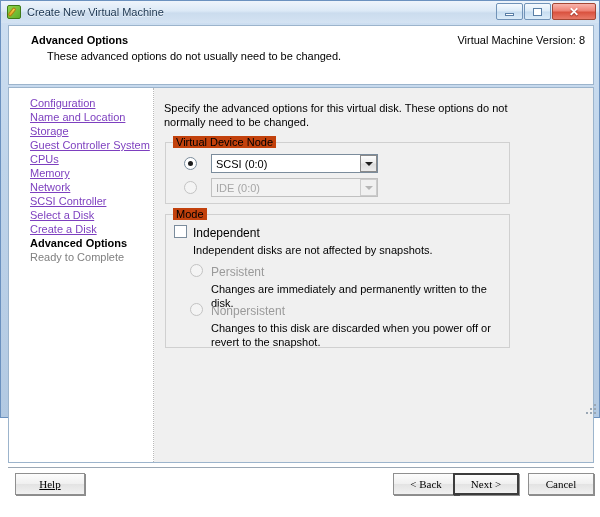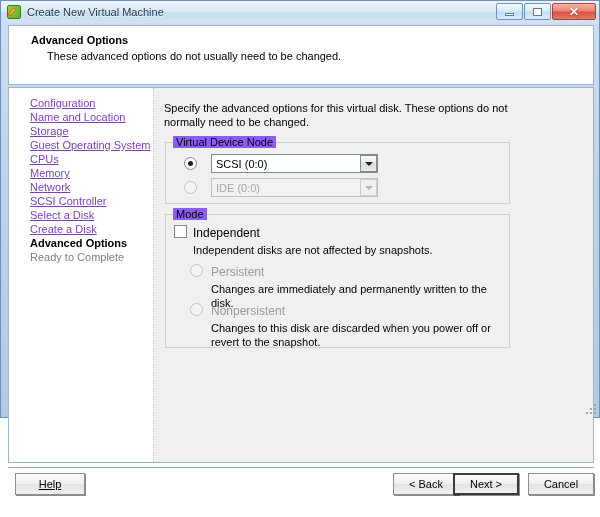--- a/index.html
+++ b/index.html
@@ -155,21 +155,21 @@
   
   .groupbox {
     position: absolute;
     border: 1px solid #d0d0d0;
     background: #f0f0f0;
     box-sizing: border-box;
   }
   .group-legend {
     position: absolute;
     top: -7px; left: 7px;
-    background: #8b5cf6;
+    background: #c2410c;
     padding: 0 3px;
     font-size: 11px; color: #000;
   }
   #gb-device { left: 11px; top: 54px; width: 345px; height: 62px; }
   #gb-mode   { left: 11px; top: 126px; width: 345px; height: 134px; }
 
   
   .radio {
     position: absolute;
     width: 13px; height: 13px;
@@ -247,21 +247,21 @@
     border-top: 1px solid #9aa7b4;
   }
   .btn {
     position: absolute;
     height: 22px;
     background: linear-gradient(to bottom,#fcfcfc 0%, #f0f0f0 48%, #e3e3e3 52%, #f1f1f1 100%);
     border: 1px solid #8f8f8f;
     box-sizing: border-box;
     font-size: 11px; color: #000;
     display: flex; align-items: center; justify-content: center;
-    font-family: Liberation Sans, sans-serif;
+    font-family: Liberation Serif, serif;
     box-shadow: 1px 1px 0 rgba(0,0,0,0.45);
     cursor: default;
   }
   .btn.default {
     border: 2px solid #3c3c3c;
   }
   #btn-help { left: 14px; top: 472px; width: 70px; }
   #btn-back { left: 392px; top: 472px; width: 66px; }
   #btn-next { left: 452px; top: 472px; width: 66px; }
   #btn-cancel { left: 527px; top: 472px; width: 66px; }
@@ -297,29 +297,30 @@
       </div>
       <div class="winbtn close">
         <div class="glyph-close">✕</div>
       </div>
     </div>
   </div>
 
   <div id="header">
     <div id="header-title">Advanced Options</div>
     <div id="header-sub">These advanced options do not usually need to be changed.</div>
+    <div id="header-version">Virtual Machine Version: 8</div>
   </div>
 
   <div id="main">
 
     <div id="sidebar">
       <div class="side-item">Configuration</div>
       <div class="side-item">Name and Location</div>
       <div class="side-item">Storage</div>
-      <div class="side-item">Guest Operating System</div>
+      <div class="side-item">Guest Controller System</div>
       <div class="side-item">CPUs</div>
       <div class="side-item">Memory</div>
       <div class="side-item">Network</div>
       <div class="side-item">SCSI Controller</div>
       <div class="side-item">Select a Disk</div>
       <div class="side-item">Create a Disk</div>
       <div class="side-item current">Advanced Options</div>
       <div class="side-item future">Ready to Complete</div>
     </div>
 

